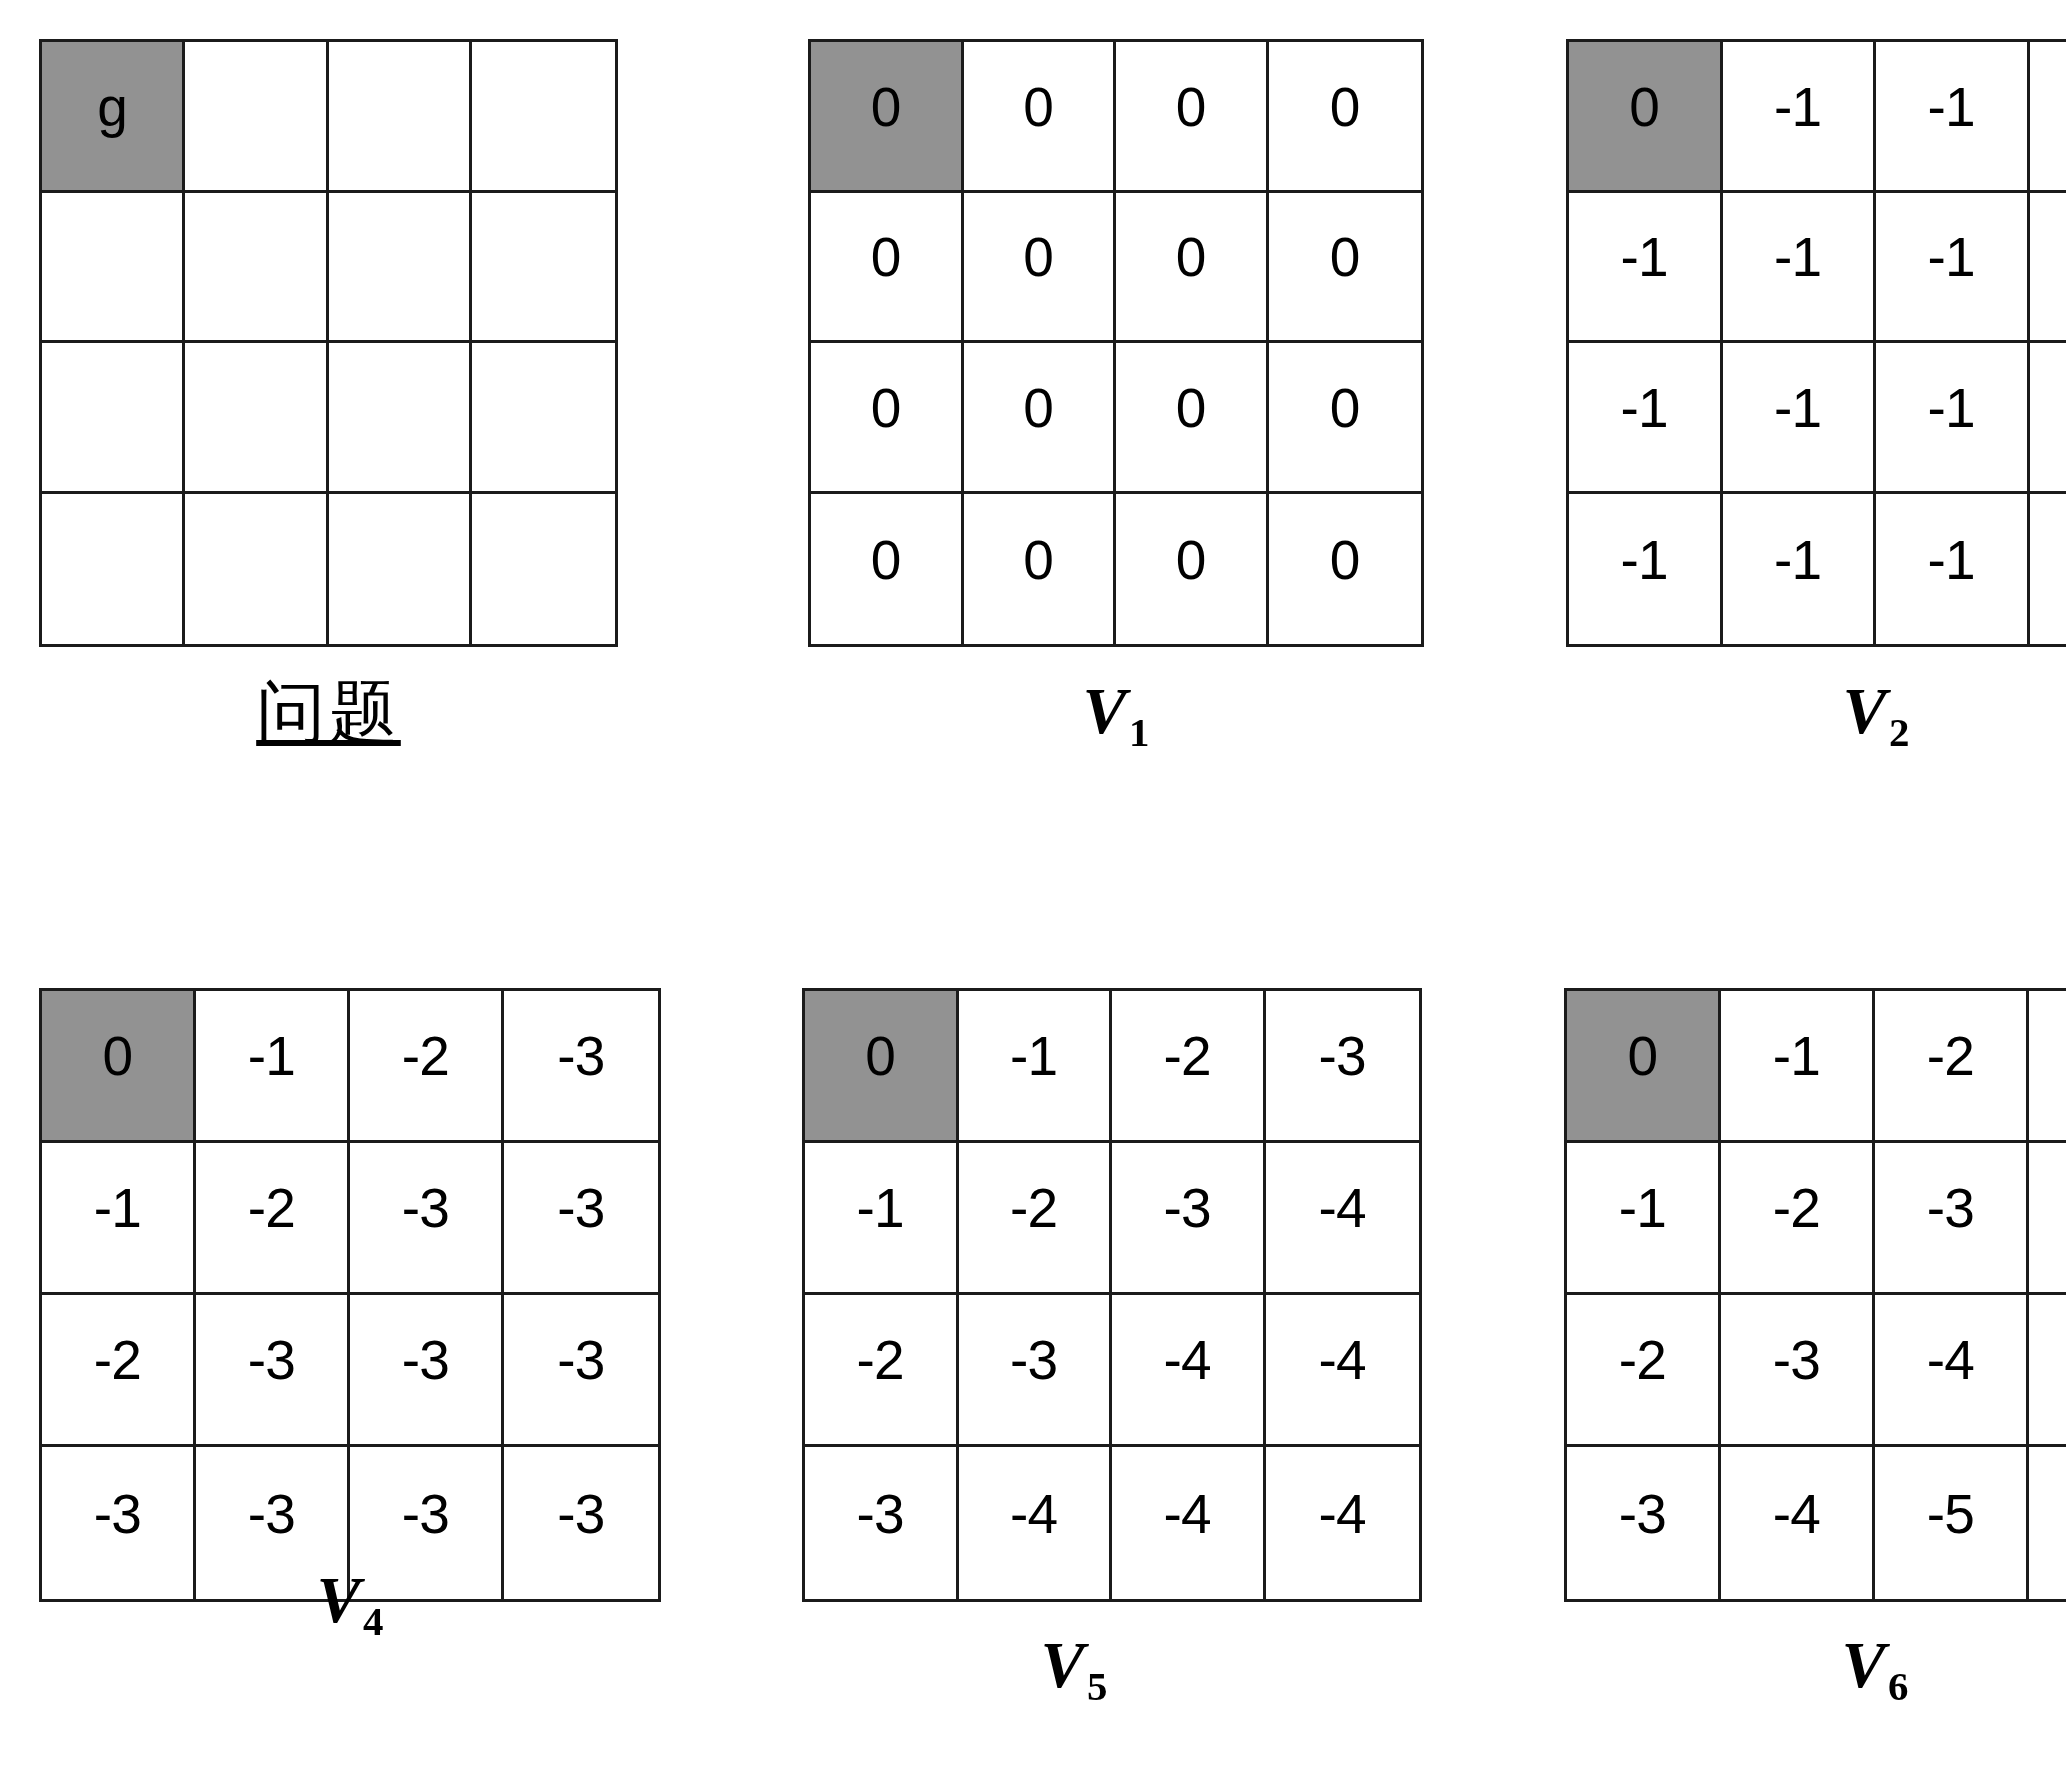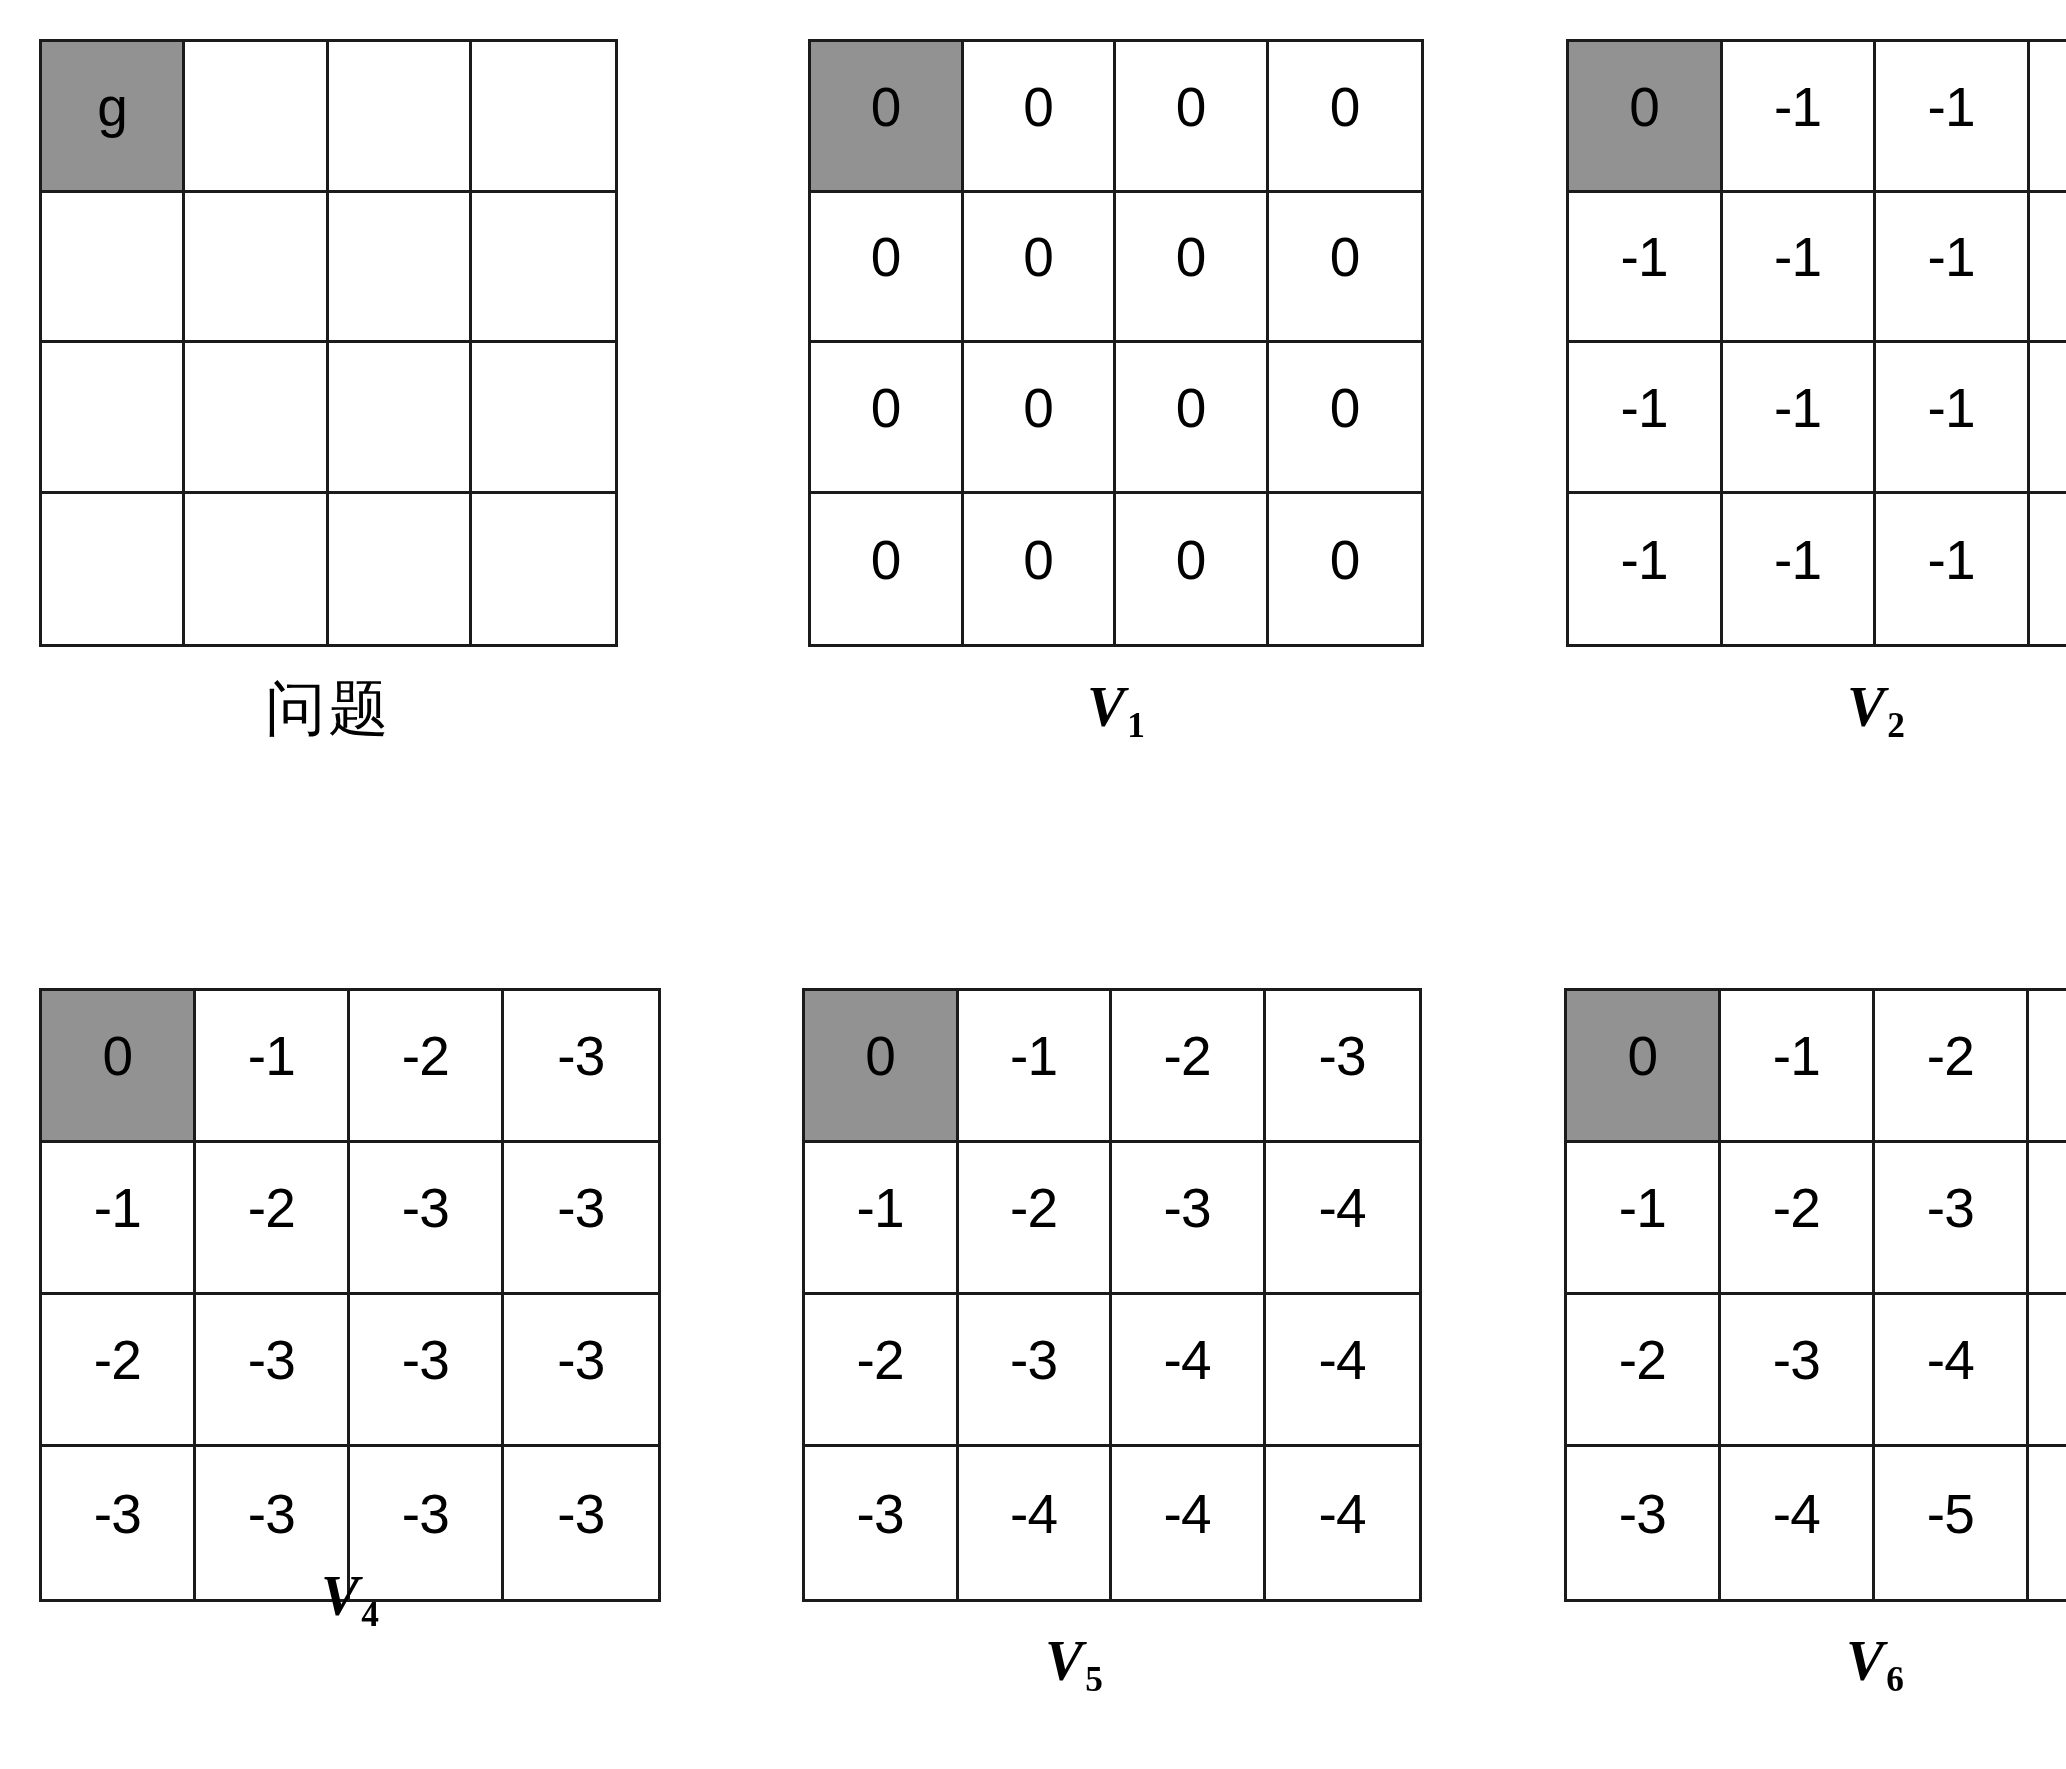--- a/index.html
+++ b/index.html
@@ -59,37 +59,38 @@
     position: absolute;
     text-align: center;
     color: #000000;
     white-space: nowrap;
     line-height: 1;
   }
 
   .caption-math {
     font-family: "Liberation Serif", serif;
     font-weight: bold;
-    font-size: 57px;
+    font-size: 66px;
   }
   .caption-math .vsym {
     font-style: italic;
   }
   .caption-math .sub {
     font-style: normal;
     font-size: 0.62em;
     vertical-align: -0.32em;
     margin-left: 0.06em;
   }
 
   .caption-cjk {
     font-family: "DejaVu Serif", serif;
-    font-size: 60px;
+    font-size: 69px;
     font-weight: normal;
     letter-spacing: 3.3px;
+    text-decoration: underline;
   }
 </style>
 </head>
 <body>
 
 <div id="figure-root">
     <div class="board" style="left: 39px; top: 39px; width: 579px; height: 608px;">
       <div class="grid">
         <div class="cell shaded">g</div>
         <div class="cell"></div>

